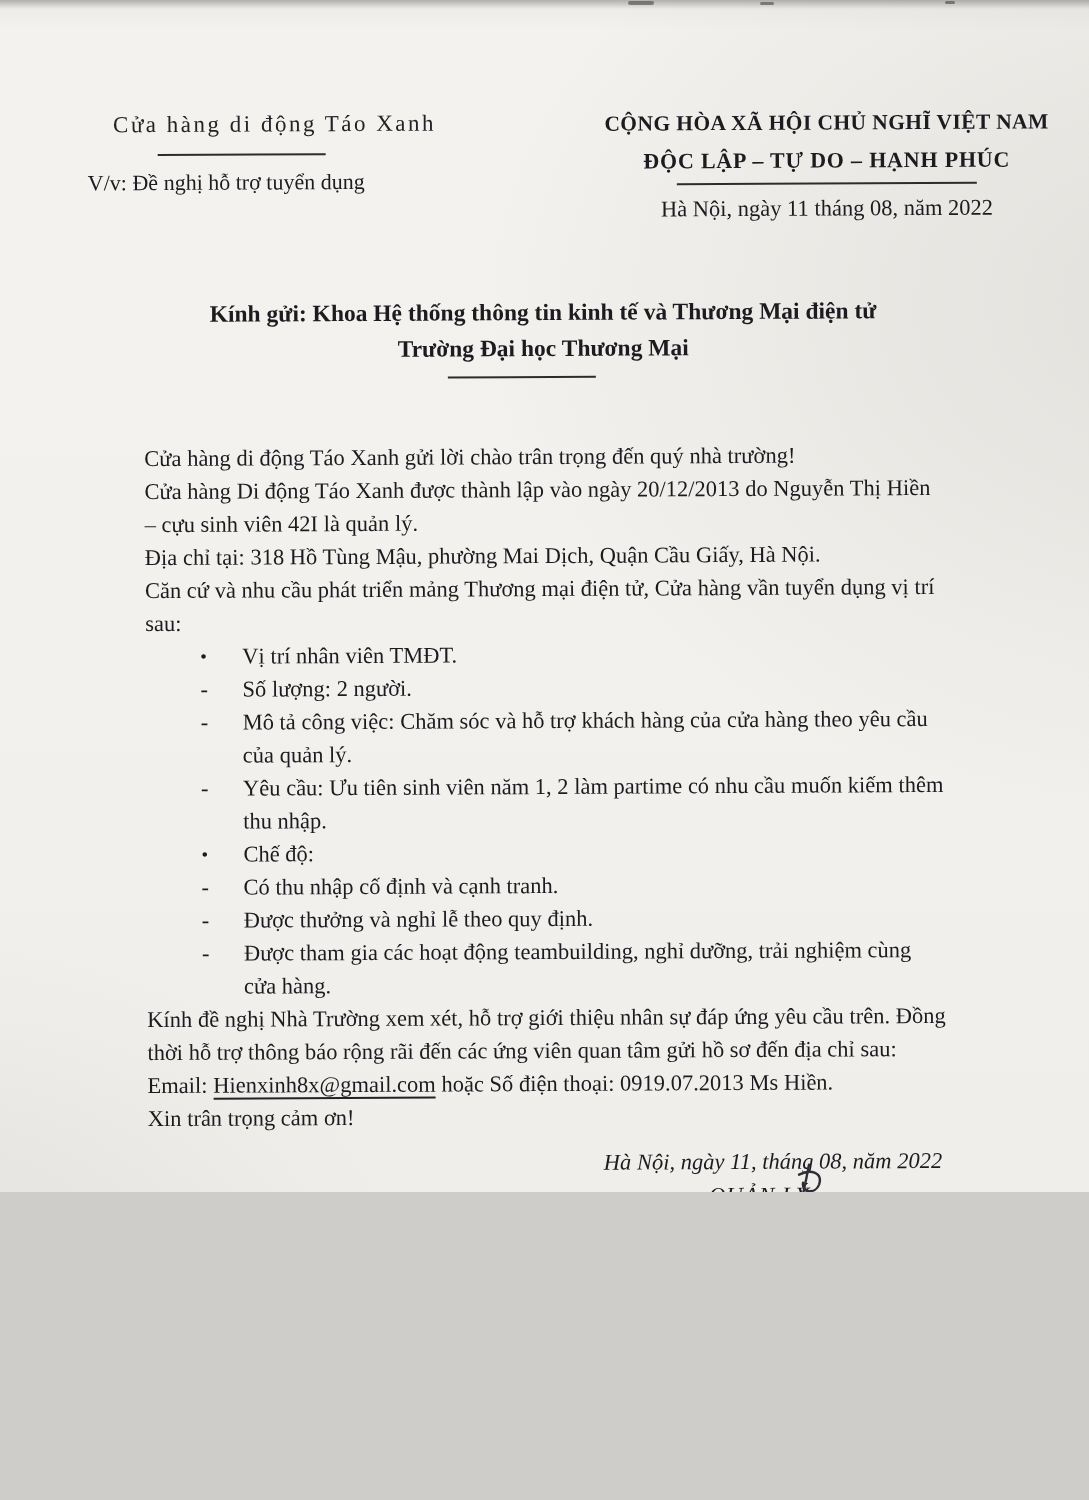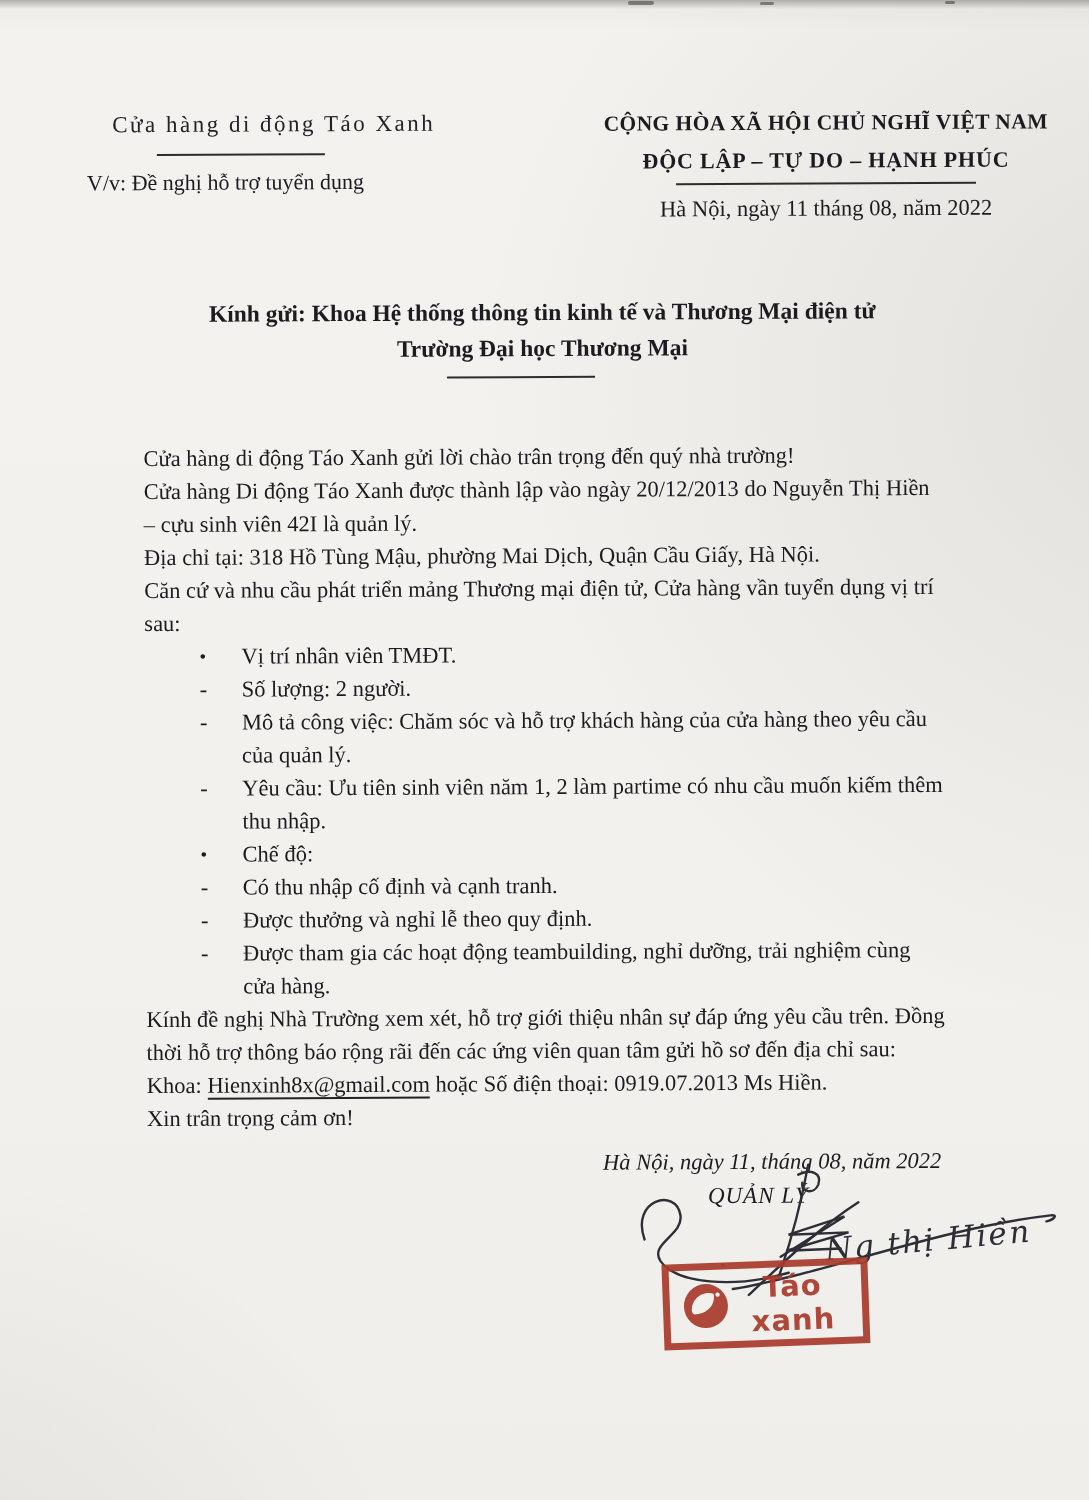--- a/index.html
+++ b/index.html
@@ -2,21 +2,21 @@
 <html><head>
 <meta charset="utf-8">
 <style>
   html,body{margin:0;padding:0;}
   body{
     width:1089px;height:1500px;
     background:#cfcdc9;
     font-family:"Liberation Serif", serif;
   }
   .paper{
-    position:relative;width:1089px;height:1500px;overflow:hidden;
+    position:relative;width:1089px;height:1192px;overflow:hidden;
     background:
       radial-gradient(120% 80% at 110% 25%, rgba(70,68,62,0.10), rgba(70,68,62,0) 55%),
       radial-gradient(90% 60% at -8% 108%, rgba(60,58,54,0.07), rgba(60,58,54,0) 50%),
       linear-gradient(180deg, #eceae6 0px, #f3f2ee 30px, #f2f1ed 55%, #efeeea 100%);
     color:#1c1c20;
   }
   .top-edge{
     position:absolute;top:0;left:0;right:0;height:9px;
     background:linear-gradient(180deg, rgba(82,80,76,0.38), rgba(82,80,76,0));
   }
@@ -135,21 +135,21 @@
       <div class="li">
         <span class="marker">-</span>
         <span class="txt">Được thưởng và nghỉ lễ theo quy định.</span>
       </div>
       <div class="li">
         <span class="marker">-</span>
         <span class="txt">Được tham gia các hoạt động teambuilding, nghỉ dưỡng, trải nghiệm cùng cửa hàng.</span>
       </div>
 
       <p class="closing">Kính đề nghị Nhà Trường xem xét, hỗ trợ giới thiệu nhân sự đáp ứng yêu cầu trên. Đồng thời hỗ trợ thông báo rộng rãi đến các ứng viên quan tâm gửi hồ sơ đến địa chỉ sau:</p>
-      <p class="email-line"><span>Khoa: </span><span class="email">Hienxinh8x@gmail.com</span><span> hoặc Số điện thoại: 0919.07.2013 Ms Hiền.</span></p>
+      <p class="email-line"><span>Email: </span><span class="email">Hienxinh8x@gmail.com</span><span> hoặc Số điện thoại: 0919.07.2013 Ms Hiền.</span></p>
       <p>Xin trân trọng cảm ơn!</p>
     </div>
 
     <div class="sig-date">Hà Nội, ngày 11, tháng 08, năm 2022</div>
     <div class="sig-title">QUẢN LÝ</div>
 
     <svg class="sig-svg" viewBox="0 0 430 190">
       <g fill="none" stroke="#2e2e36" stroke-width="2.4" stroke-linecap="round">
         <path d="M 14,92 C 0,52 46,40 50,68 C 53,88 18,96 30,114 C 46,136 102,142 158,126"></path>
         <path d="M 102,142 C 190,128 310,82 420,70 C 428,69 424,74 416,76"></path>

